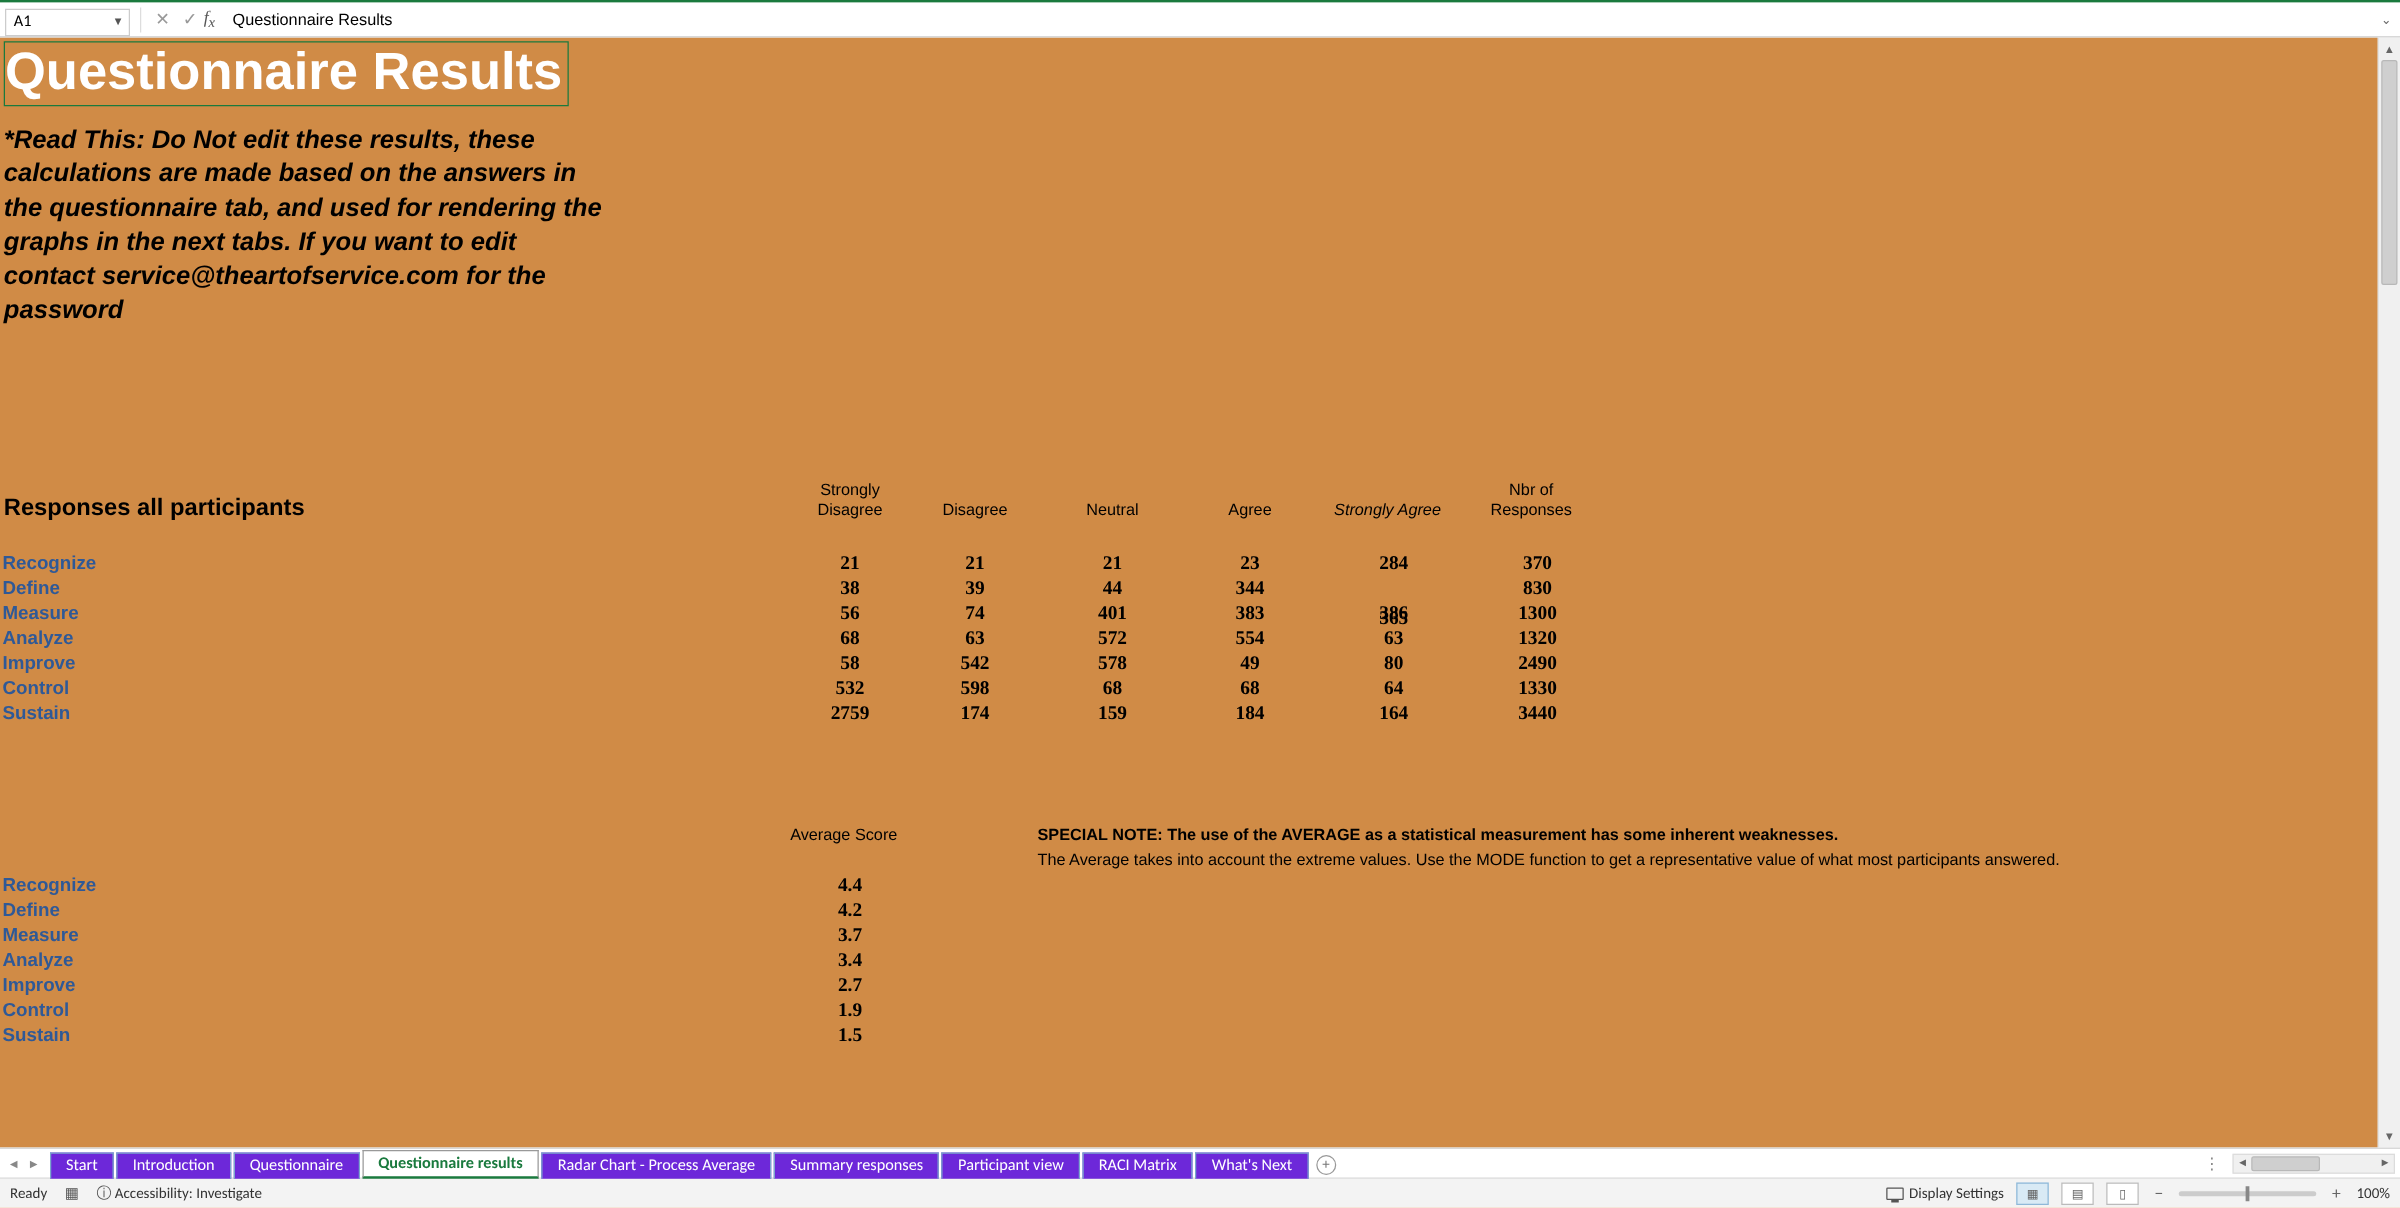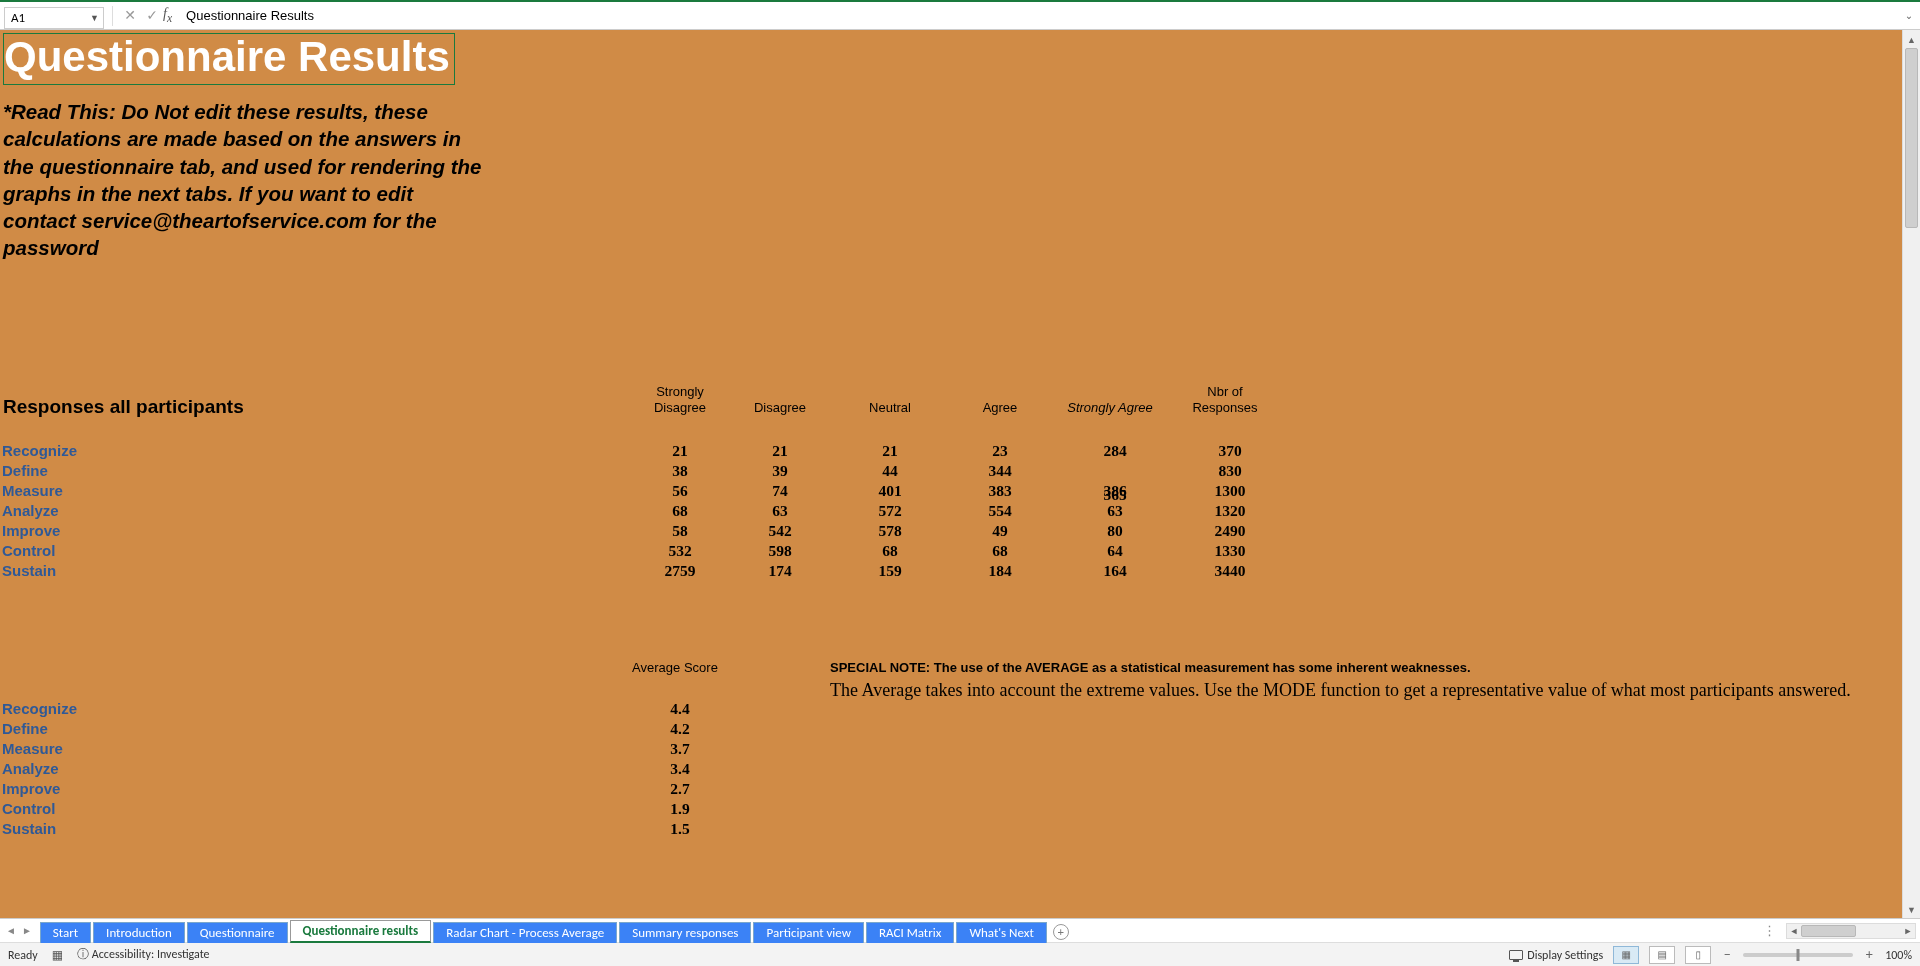--- a/index.html
+++ b/index.html
@@ -36,28 +36,28 @@
     font-family: Arial, sans-serif; font-size: 20.5px; font-weight: bold; font-style: italic; color: #000;
     line-height: 1.33;
   }
   .section-hdr {
     position: absolute; font-family: Arial, sans-serif; font-size: 19px; font-weight: bold; color: #000;
   }
   .row-label { position:absolute; font-family: Arial, sans-serif; font-size:15px; font-weight:bold; color:#2f5997; }
   .col-hdr { position:absolute; font-family: Arial, sans-serif; font-size:13px; color:#000; text-align:center; }
   .cval { position:absolute; font-family:'Times New Roman',serif; font-size:15.5px; font-weight:bold; color:#000; text-align:center; }
   .note1 { position:absolute; font-family: Arial, sans-serif; font-size:13px; font-weight:bold; color:#000; }
-  .note2 { position:absolute; font-family: Liberation Serif, serif; font-size:18px; color:#000; }
+  .note2 { position:absolute; font-family: Liberation Sans, sans-serif; font-size:13px; color:#000; }
 
   
   .tab-row { height: 24px; display:flex; align-items:stretch; border-top:1px solid #ccc; background:#fff; font-size:13px; }
   .tab-nav { display:flex; align-items:center; padding:0 6px; gap:6px; color:#888; }
   .tab-nav span { font-size:10px; }
   .tabs { display:flex; align-items:flex-end; gap:2px; padding-left:2px; }
-  .tab { padding: 2px 12px 3px; background:#3b82f6; color:#fff; border:1px solid #7aa7cc; border-bottom:none; position:relative; top:1px; cursor:pointer; }
+  .tab { padding: 2px 12px 3px; background:#6d28d9; color:#fff; border:1px solid #7aa7cc; border-bottom:none; position:relative; top:1px; cursor:pointer; }
   .tab.active { background:#fff; color:#1a7a3e; font-weight:bold; border-color:#999; border-bottom:2px solid #1a7a3e; }
   .tab-plus { width:28px; display:flex; align-items:center; justify-content:center; color:#777; font-size:18px; position:relative; top:1px;}
   .tab-plus .circ { width:16px; height:16px; border:1px solid #999; border-radius:50%; display:flex; align-items:center; justify-content:center; font-size:12px; line-height:1;}
   .tab-spacer { flex:1; }
   .tab-hgroup { display:flex; align-items:center; gap:4px; padding-right:4px; }
   .tab-vdots { color:#888; padding:0 6px; }
   .hscroll { width:130px; height:16px; background:#f0f0f0; border:1px solid #dcdcdc; display:flex; align-items:center; }
   .hscroll .ha { width:14px; text-align:center; font-size:9px; color:#666;}
   .hscroll .ht { flex:1; position:relative; height:100%; }
   .hscroll .hb { position:absolute; left:0; top:1px; bottom:1px; width:55px; background:#cfcfcf; border:1px solid #b8b8b8; border-radius:2px;}

